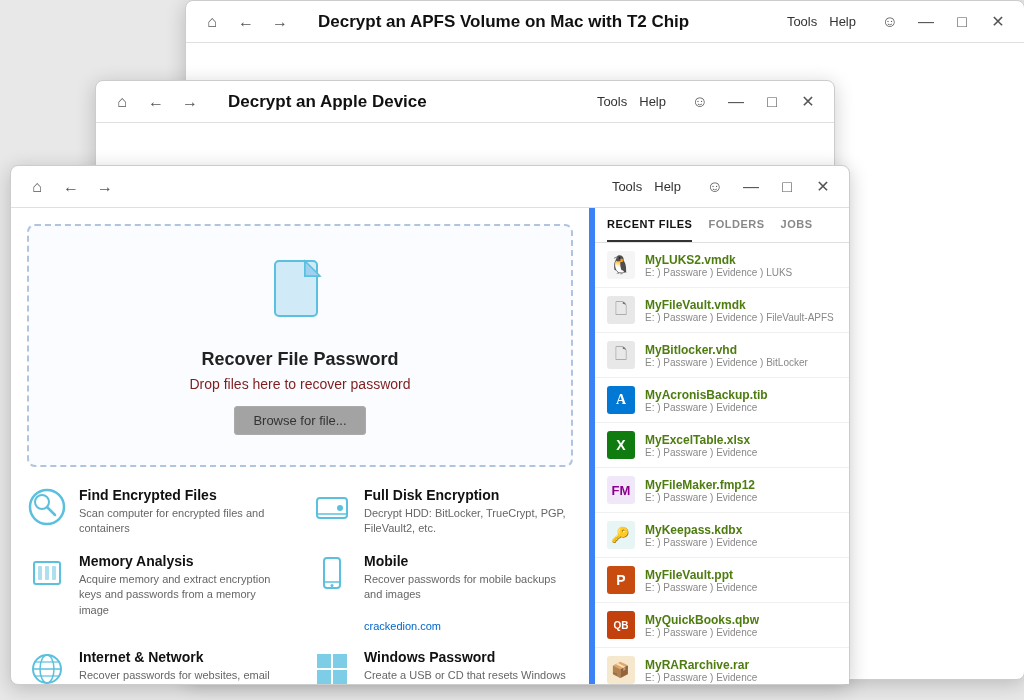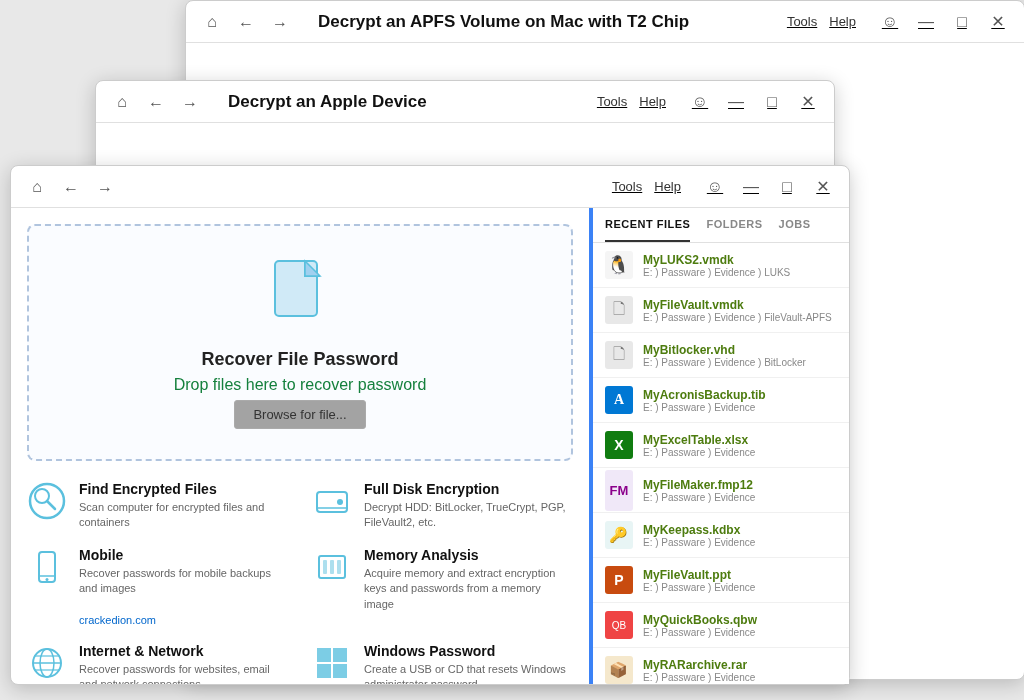--- a/index.html
+++ b/index.html
@@ -82,21 +82,20 @@
       font-weight: 700;
       color: #111;
       flex: 1;
       text-align: center;
     }
 
     .titlebar-right {
       display: flex;
       align-items: center;
       gap: 12px;
-      text-decoration: underline;
     }
 
     .titlebar-menu-item {
       font-size: 13px;
       color: #333;
       cursor: pointer;
     }
 
     .win-controls {
       display: flex;
@@ -150,23 +149,23 @@
 
     .drop-zone-title {
       font-size: 18px;
       font-weight: 600;
       color: #222;
       margin-bottom: 6px;
       text-align: center;
     }
 
     .drop-zone-subtitle {
-      font-size: 16px;
-      color: #15803d;
-      margin-bottom: 6px;
+      font-size: 14px;
+      color: #7f1d1d;
+      margin-bottom: 14px;
     }
 
     .browse-btn {
       border: 1px solid #aaa;
       background: #a3a3a3;
       padding: 6px 18px;
       font-size: 13px;
       cursor: pointer;
       border-radius: 3px;
       color: #333;
@@ -210,21 +209,21 @@
 
     .feature-text .link {
       color: #0066cc;
       font-size: 11px;
       font-weight: 500;
     }
 
     
     .right-panel {
       width: 260px;
-      border-left: 4px solid #3b82f6;
+      border-left: 6px solid #3b82f6;
       display: flex;
       flex-direction: column;
       background: white;
     }
 
     .right-panel-tabs {
       display: flex;
       border-bottom: 1px solid #e0e0e0;
       padding: 0 12px;
       gap: 16px;
@@ -407,40 +406,40 @@
               </svg>
             </div>
             <div class="feature-text">
               <h3>Full Disk Encryption</h3>
               <p>Decrypt HDD: BitLocker, TrueCrypt, PGP, FileVault2, etc.</p>
             </div>
           </div>
           <div class="feature-item">
             <div class="feature-icon">
               <svg width="38" height="38" viewBox="0 0 38 38">
-                <rect x="11" y="4" width="16" height="30" rx="3" fill="none" stroke="#5bc0de" stroke-width="2"></rect>
-                <line x1="11" y1="28" x2="27" y2="28" stroke="#5bc0de" stroke-width="1.5"></line>
-                <circle cx="19" cy="31.5" r="1.5" fill="#5bc0de"></circle>
-              </svg>
-            </div>
-            <div class="feature-text"><h3>Mobile</h3><p>Recover passwords for mobile backups and images</p><br><span class="link">crackedion.com</span></div>
-          </div>
-          <div class="feature-item">
-            <div class="feature-icon">
-              <svg width="38" height="38" viewBox="0 0 38 38">
                 <rect x="6" y="8" width="26" height="22" rx="2" fill="none" stroke="#5bc0de" stroke-width="2"></rect>
                 <rect x="10" y="12" width="4" height="14" rx="1" fill="#5bc0de" opacity="0.5"></rect>
                 <rect x="17" y="12" width="4" height="14" rx="1" fill="#5bc0de" opacity="0.5"></rect>
                 <rect x="24" y="12" width="4" height="14" rx="1" fill="#5bc0de" opacity="0.5"></rect>
               </svg>
             </div>
             <div class="feature-text">
               <h3>Memory Analysis</h3>
               <p>Acquire memory and extract encryption keys and passwords from a memory image</p>
             </div>
+          </div>
+          <div class="feature-item">
+            <div class="feature-icon">
+              <svg width="38" height="38" viewBox="0 0 38 38">
+                <rect x="11" y="4" width="16" height="30" rx="3" fill="none" stroke="#5bc0de" stroke-width="2"></rect>
+                <line x1="11" y1="28" x2="27" y2="28" stroke="#5bc0de" stroke-width="1.5"></line>
+                <circle cx="19" cy="31.5" r="1.5" fill="#5bc0de"></circle>
+              </svg>
+            </div>
+            <div class="feature-text"><h3>Mobile</h3><p>Recover passwords for mobile backups and images</p><br><span class="link">crackedion.com</span></div>
           </div>
           <div class="feature-item">
             <div class="feature-icon">
               <svg width="38" height="38" viewBox="0 0 38 38">
                 <circle cx="19" cy="19" r="14" fill="none" stroke="#5bc0de" stroke-width="2"></circle>
                 <ellipse cx="19" cy="19" rx="7" ry="14" fill="none" stroke="#5bc0de" stroke-width="1.5"></ellipse>
                 <line x1="5" y1="19" x2="33" y2="19" stroke="#5bc0de" stroke-width="1.5"></line>
                 <line x1="7" y1="12" x2="31" y2="12" stroke="#5bc0de" stroke-width="1.2"></line>
                 <line x1="7" y1="26" x2="31" y2="26" stroke="#5bc0de" stroke-width="1.2"></line>
               </svg>
@@ -514,21 +513,21 @@
             <div class="file-item-icon">
               <div style="width:28px;height:28px;background:#107c10;border-radius:3px;display:flex;align-items:center;justify-content:center;font-size:14px;font-weight:bold;color:white;">X</div>
             </div>
             <div class="file-item-info">
               <div class="file-item-name">MyExcelTable.xlsx</div>
               <div class="file-item-path">E: ) Passware ) Evidence</div>
             </div>
           </div>
           <div class="file-item">
             <div class="file-item-icon">
-              <div style="width:28px;height:41px;background:#f0e8f8;border-radius:3px;display:flex;align-items:center;justify-content:center;font-size:13px;color:#8b008b;font-weight:bold;">FM</div>
+              <div style="width:28px;height:28px;background:#f0e8f8;border-radius:3px;display:flex;align-items:center;justify-content:center;font-size:13px;color:#8b008b;font-weight:bold;">FM</div>
             </div>
             <div class="file-item-info">
               <div class="file-item-name">MyFileMaker.fmp12</div>
               <div class="file-item-path">E: ) Passware ) Evidence</div>
             </div>
           </div>
           <div class="file-item">
             <div class="file-item-icon">
               <div style="width:28px;height:28px;background:#e8f5f5;border-radius:3px;display:flex;align-items:center;justify-content:center;font-size:15px;">🔑</div>
             </div>
@@ -541,21 +540,21 @@
             <div class="file-item-icon">
               <div style="width:28px;height:28px;background:#c84b0f;border-radius:3px;display:flex;align-items:center;justify-content:center;font-size:14px;font-weight:bold;color:white;">P</div>
             </div>
             <div class="file-item-info">
               <div class="file-item-name">MyFileVault.ppt</div>
               <div class="file-item-path">E: ) Passware ) Evidence</div>
             </div>
           </div>
           <div class="file-item">
             <div class="file-item-icon">
-              <div style="width:28px;height:28px;background:#ef4444;border-radius:3px;display:flex;align-items:center;justify-content:center;font-size:10px;font-weight:normal;color:white;">QB</div>
+              <div style="width:28px;height:28px;background:#c2410c;border-radius:3px;display:flex;align-items:center;justify-content:center;font-size:10px;font-weight:bold;color:white;">QB</div>
             </div>
             <div class="file-item-info">
               <div class="file-item-name">MyQuickBooks.qbw</div>
               <div class="file-item-path">E: ) Passware ) Evidence</div>
             </div>
           </div>
           <div class="file-item">
             <div class="file-item-icon">
               <div style="width:28px;height:28px;background:#f5e8cc;border-radius:3px;display:flex;align-items:center;justify-content:center;font-size:15px;">📦</div>
             </div>

